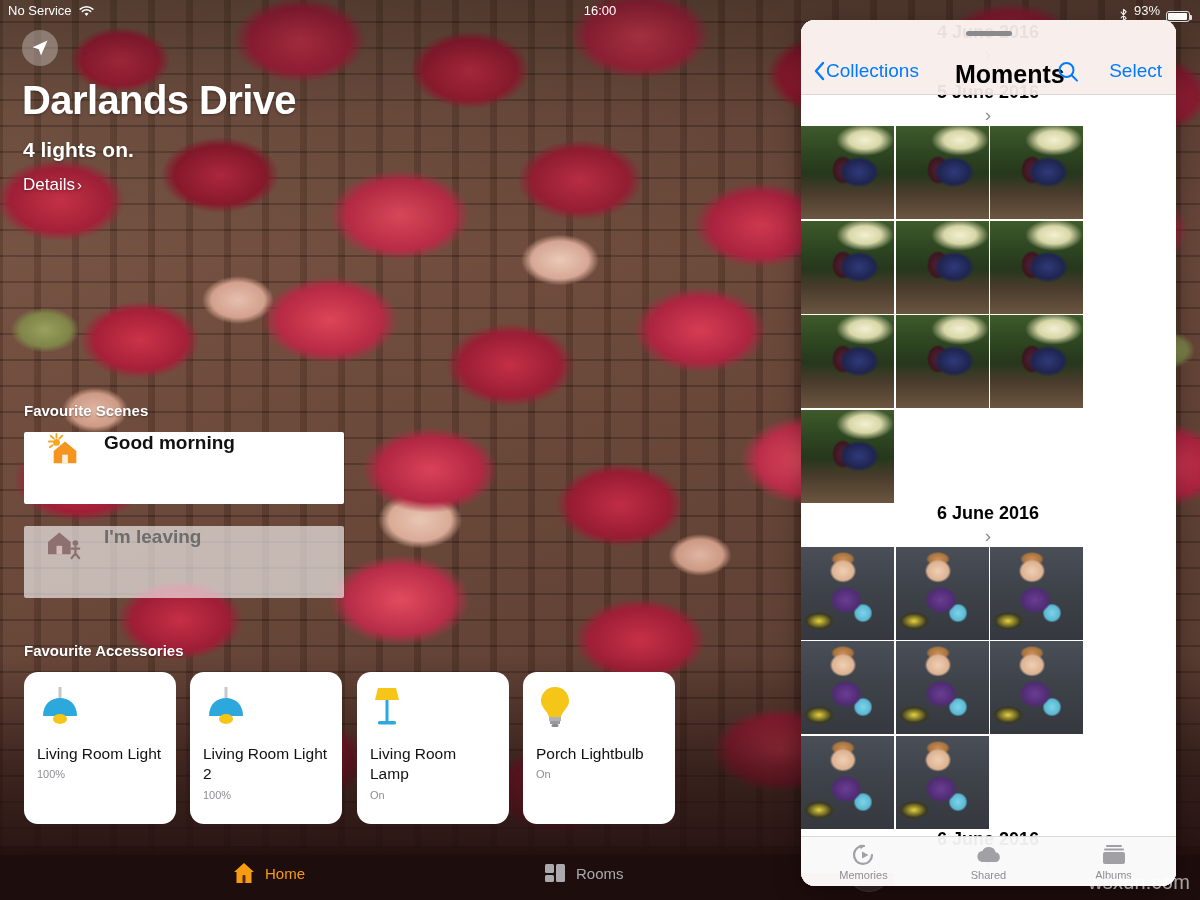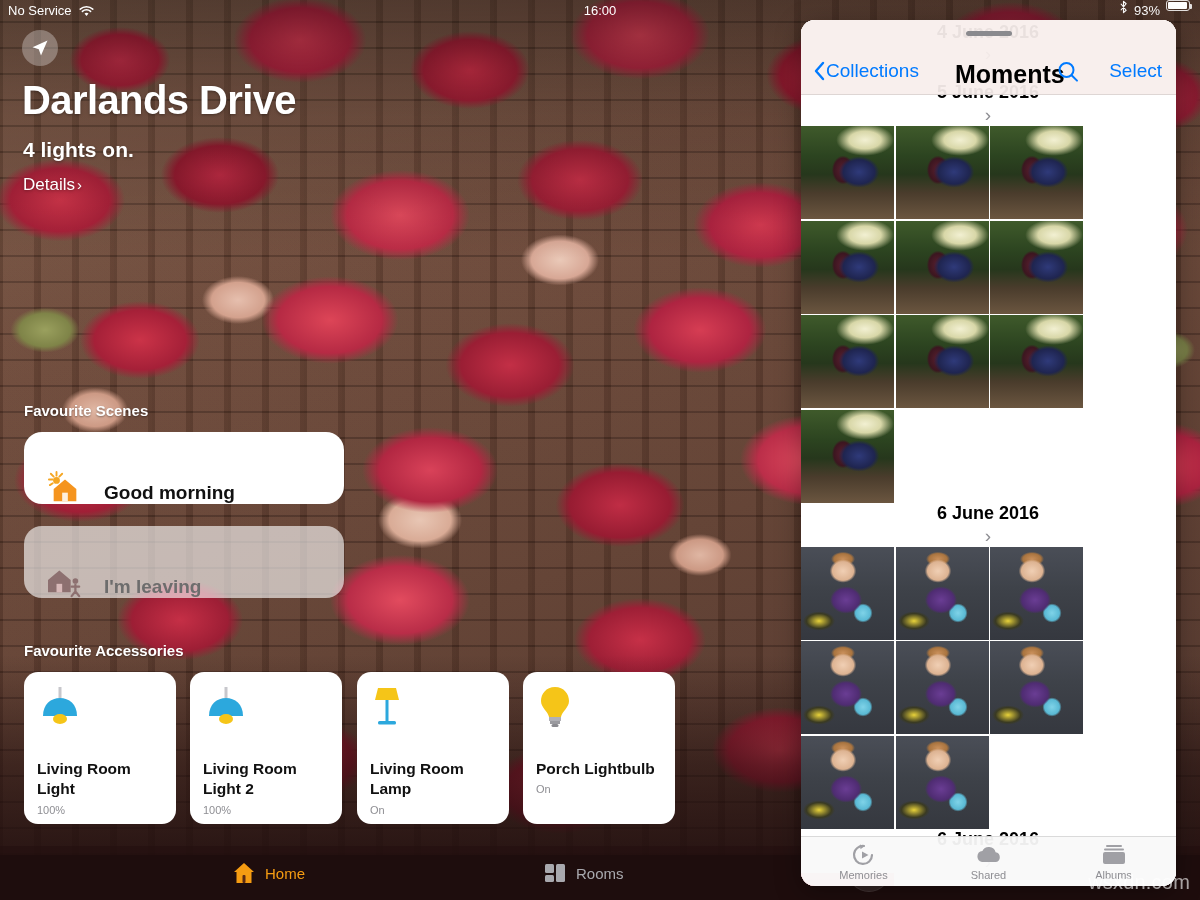--- a/index.html
+++ b/index.html
@@ -86,21 +86,21 @@
     z-index:1;
   }
 
   
   #status-bar{
     position:absolute; left:0; top:0; width:1200px; height:22px;
     z-index:20; color:#fff; font-size:13px; line-height:22px;
   }
   #status-left{ position:absolute; left:8px; top:0; display:flex; align-items:center; gap:7px; }
   #status-center{ position:absolute; left:0; right:0; text-align:center; font-size:13px; }
-  #status-right{ position:absolute; right:10px; top:0; display:flex; align-items:flex-start; gap:6px; font-size:13px;}
+  #status-right{ position:absolute; right:10px; top:0; display:flex; align-items:flex-end; gap:6px; font-size:13px;}
   .batt-shell{ width:24px; height:11px; border:1px solid rgba(255,255,255,0.85); border-radius:3px; position:relative; }
   .batt-shell i{ position:absolute; left:1px; top:1px; bottom:1px; width:19px; background:#fff; border-radius:1px; display:block; }
   .batt-shell:after{ content:""; position:absolute; right:-3px; top:3px; width:2px; height:5px; background:rgba(255,255,255,0.85); border-radius:0 1px 1px 0;}
 
   
   #home-app{ position:absolute; left:0; top:0; width:1176px; height:900px; z-index:10; }
 
   #locate-btn{
     position:absolute; left:22px; top:30px; width:36px; height:36px; border-radius:50%;
     background:rgba(255,255,255,0.30); display:flex; align-items:center; justify-content:center;
@@ -122,36 +122,36 @@
 
   .section-head{
     position:absolute; color:#fff; font-size:15px; font-weight:bold; left:24px;
     text-shadow:0 1px 2px rgba(0,0,0,0.4);
   }
   #scenes-head{ top:402px; }
   #acc-head{ top:642px; }
 
   
   .scene{
-    position:absolute; left:24px; width:320px; height:72px; border-radius:18px;
-    display:flex; align-items:flex-end; padding-left:22px; gap:20px;
+    position:absolute; left:24px; width:320px; height:72px; border-radius:2px;
+    display:flex; align-items:flex-start; padding-left:22px; gap:20px;
   }
   #scene-0{ top:432px; background:#fff; }
   #scene-1{ top:526px; background:rgba(255,255,255,0.62); }
   .scene-label{ font-size:19px; font-weight:bold; }
   #scene-0 .scene-label{ color:#111; }
   #scene-1 .scene-label{ color:#6d6d6d; }
 
   
   .acc{
     position:absolute; top:672px; width:152px; height:152px; background:#fff;
     border-radius:14px; padding:14px 13px;
   }
   .acc .icon{ height:46px; display:flex; align-items:flex-start; }
-  .acc .acc-name{ font-size:15.5px; font-weight:bold; color:#111; line-height:1.32; margin-top:27px; }
+  .acc .acc-name{ font-size:15.5px; font-weight:normal; color:#111; line-height:1.32; margin-top:12px; }
   .acc .acc-state{ font-size:11px; color:#8e8e93; margin-top:4px; }
 
   
   #home-tabbar{
     position:absolute; left:0; bottom:0; width:1200px; height:54px; z-index:12;
     background:rgba(34,14,14,0.55);
     display:flex; align-items:center;
   }
   .htab{ display:flex; align-items:center; gap:9px; font-size:15px; }
   #htab-0{ position:absolute; left:232px; color:#f59c12; }

